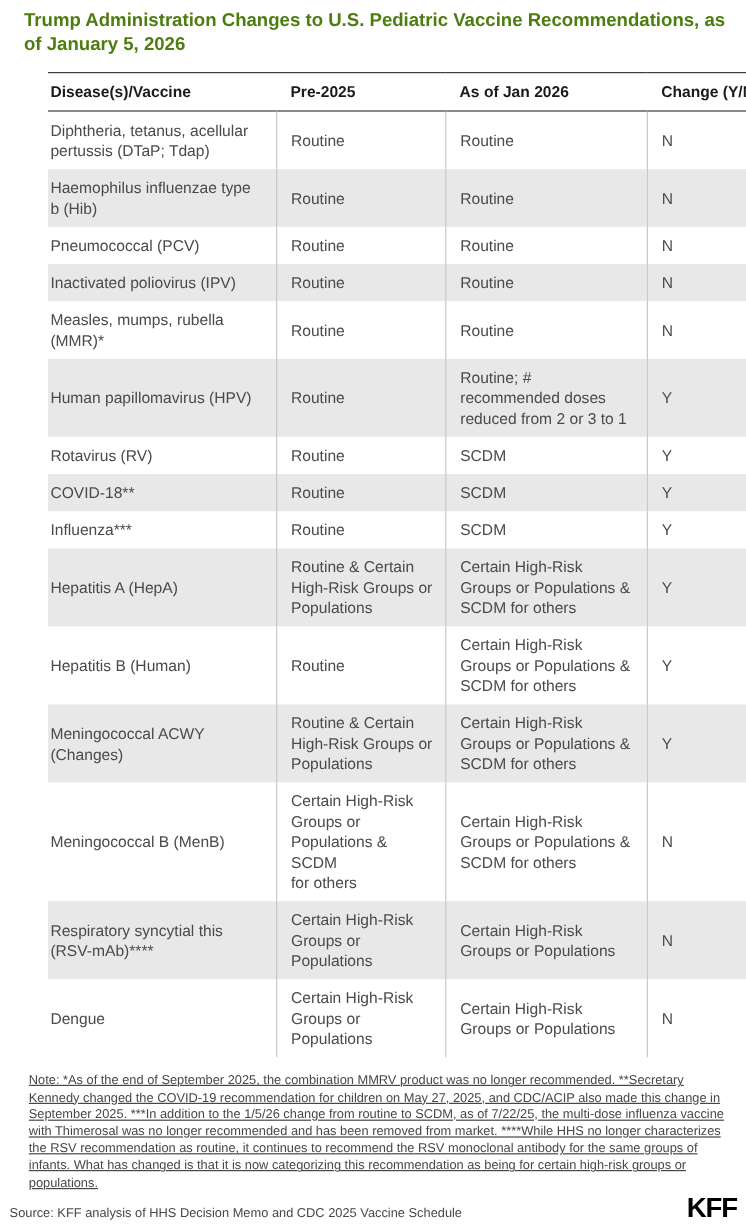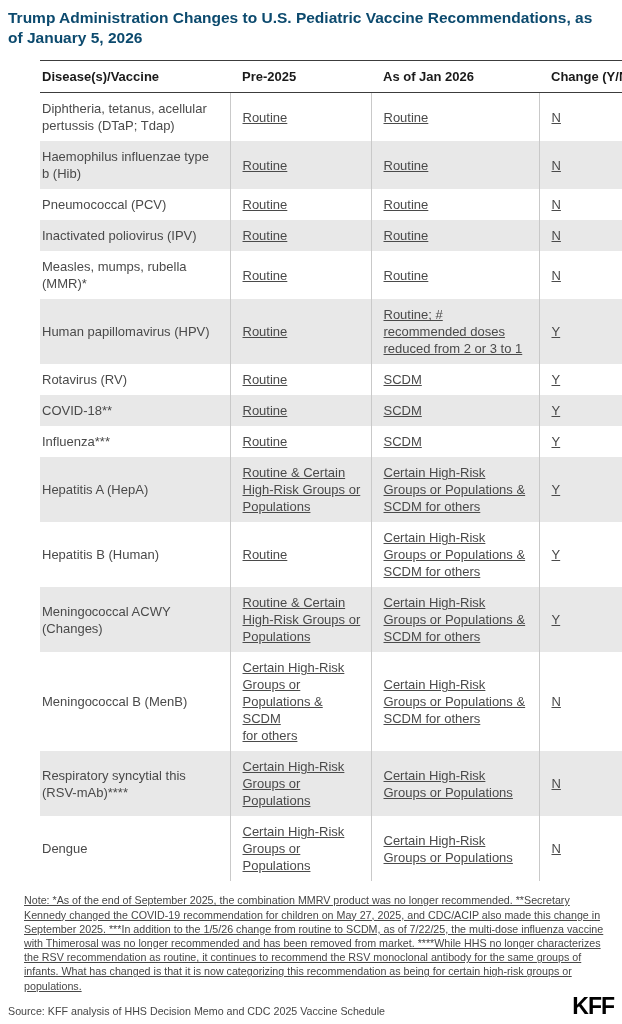--- a/index.html
+++ b/index.html
@@ -16,22 +16,22 @@
   }
   .page {
     padding: 8px 8px 0 8px;
     box-sizing: border-box;
     width: 622px;
   }
   .title {
     font-size: 15.5px;
     font-weight: bold;
     line-height: 1.3;
-    color: #0c4a6e;
-    margin: 0 0 12px 0;
+    color: #4d7c0f;
+    margin: 0 0 12px 12px;
     max-width: 600px;
   }
   table.vaccine-table {
     border-collapse: collapse;
     table-layout: fixed;
     width: 606px;
     margin-left: 32px;
   }
   table.vaccine-table col.c1 { width: 190px; }
   table.vaccine-table col.c2 { width: 141px; }
@@ -56,21 +56,20 @@
     vertical-align: middle;
     padding: 7px 8px 7px 12px;
     white-space: pre-line;
   }
   tbody td:first-child {
     padding-left: 2px;
     padding-right: 6px;
   }
   tbody td + td {
     border-left: 1px solid #c9c9c9;
-    text-decoration: underline;
   }
   tbody tr:nth-child(even) td {
     background: #e8e8e8;
   }
   .note {
     font-size: 10.7px;
     line-height: 1.33;
     color: #474747;
     margin: 12px 0 0 16px;
     max-width: 602px;

